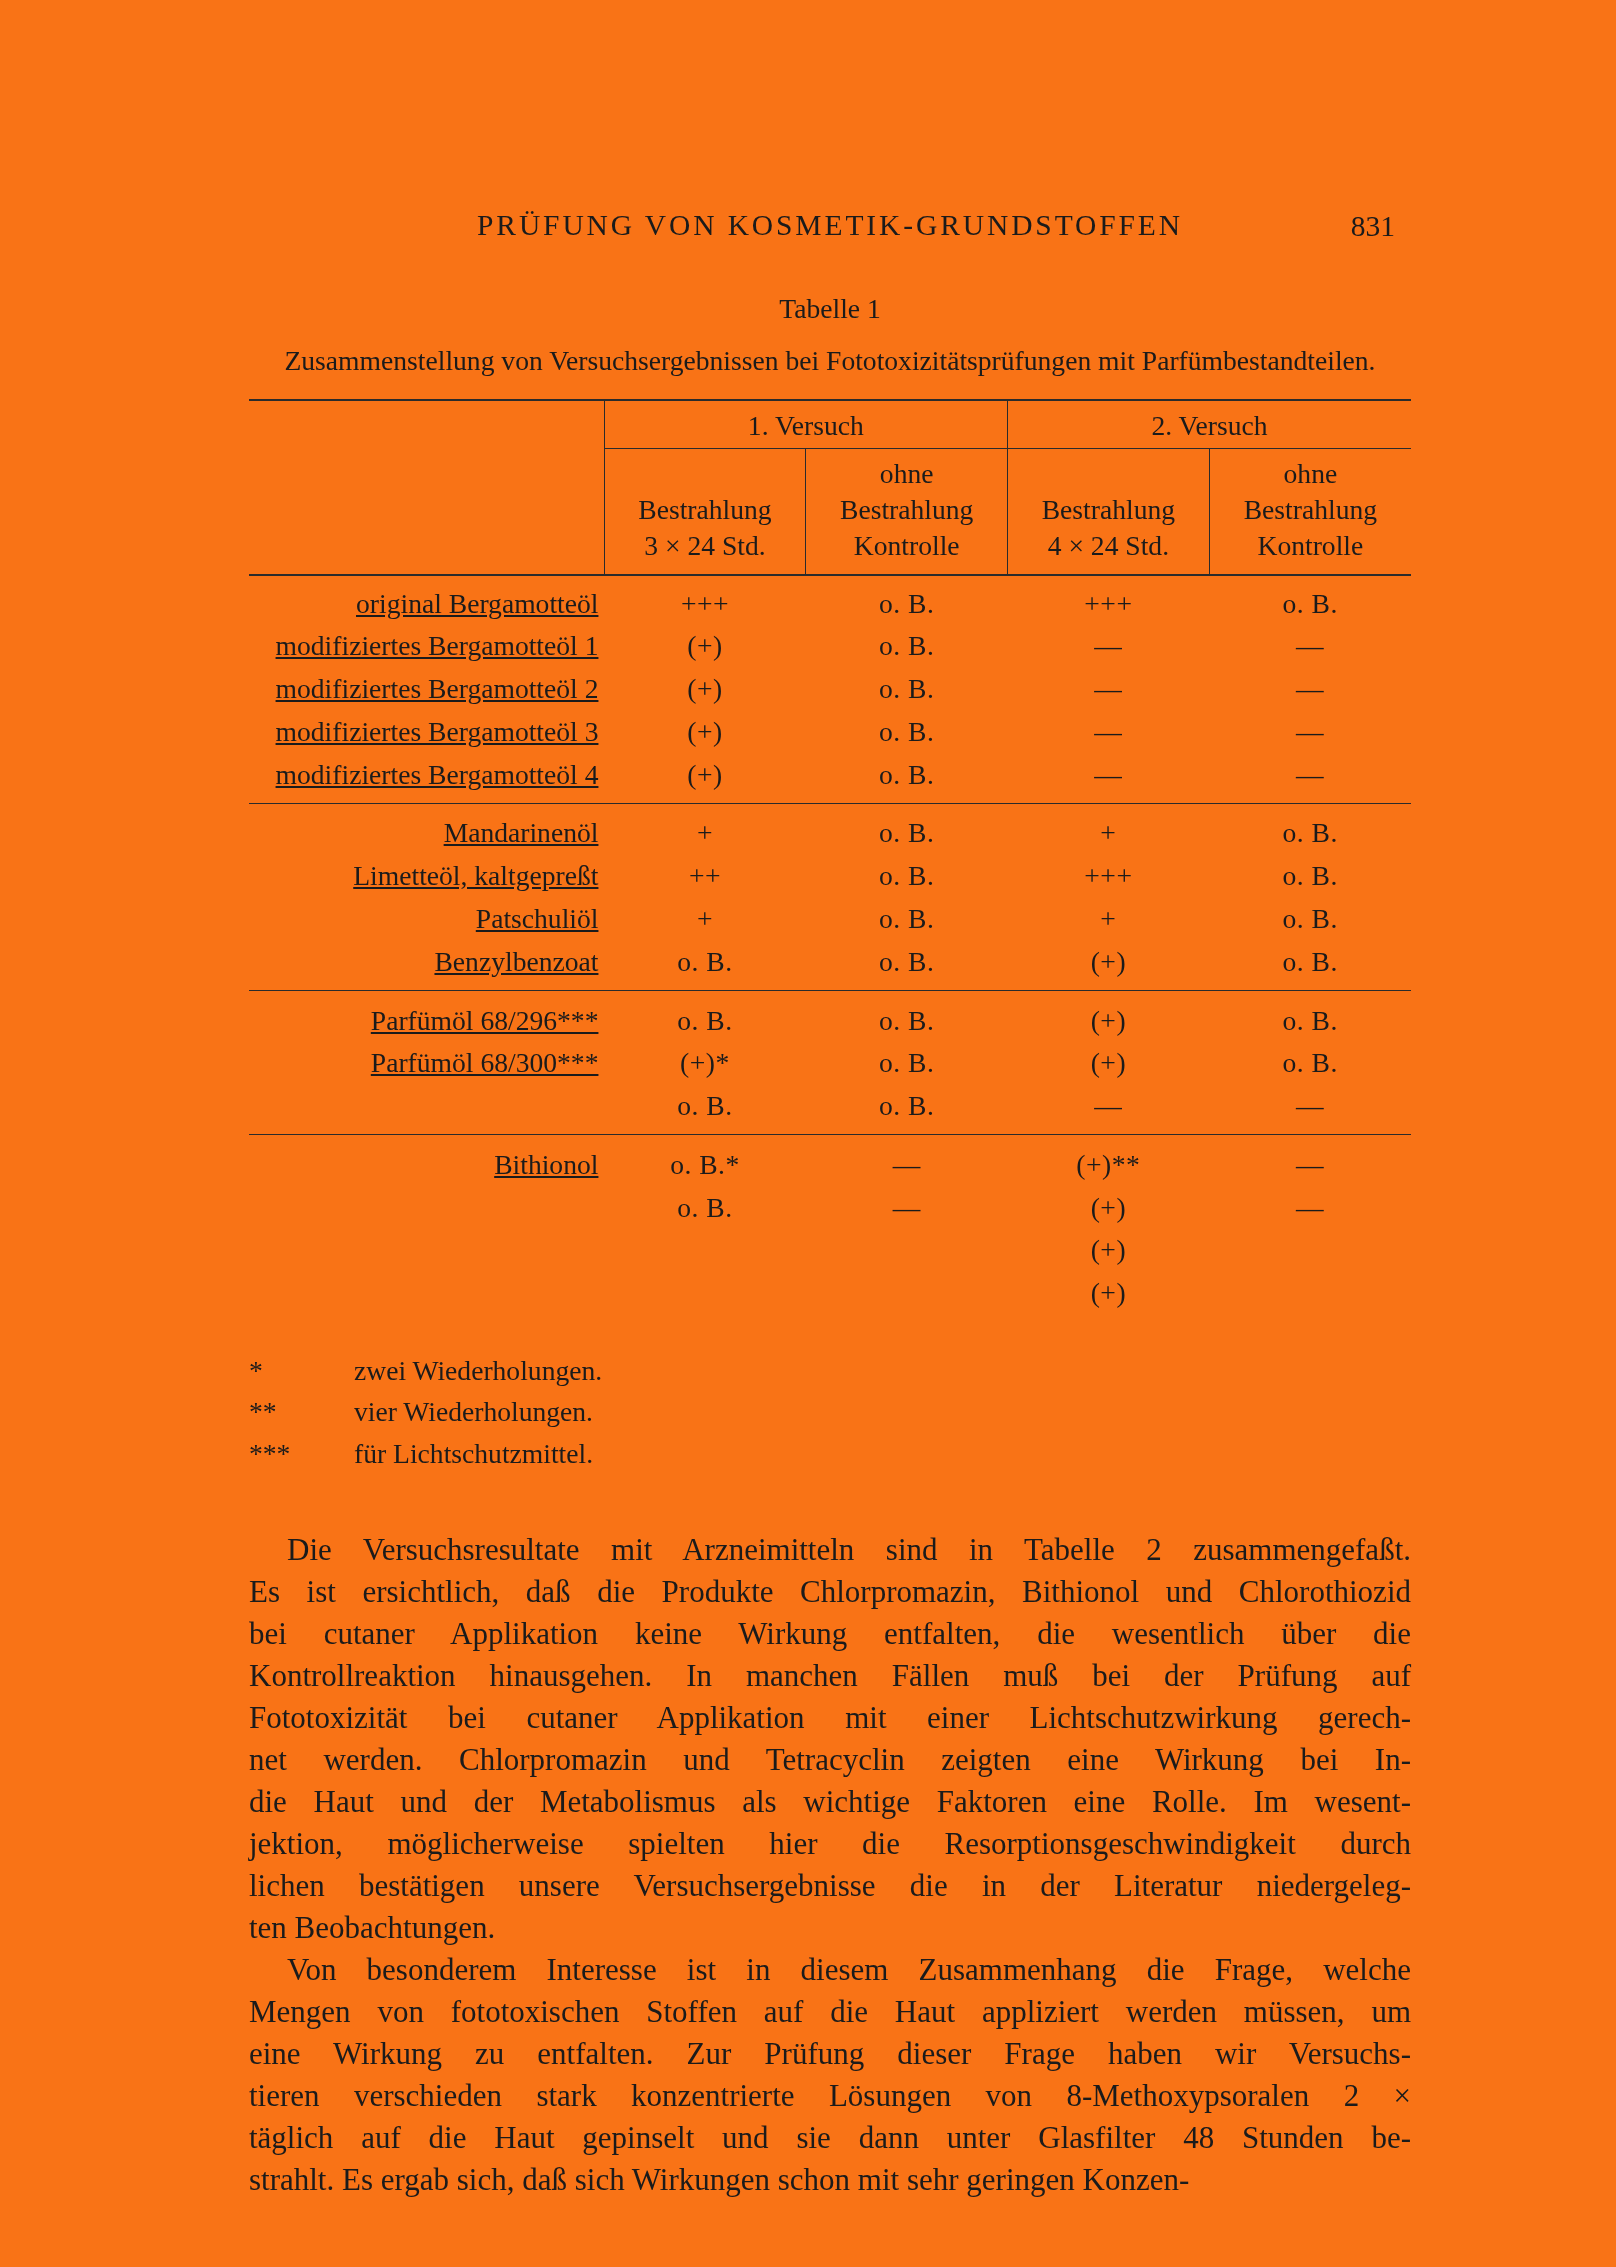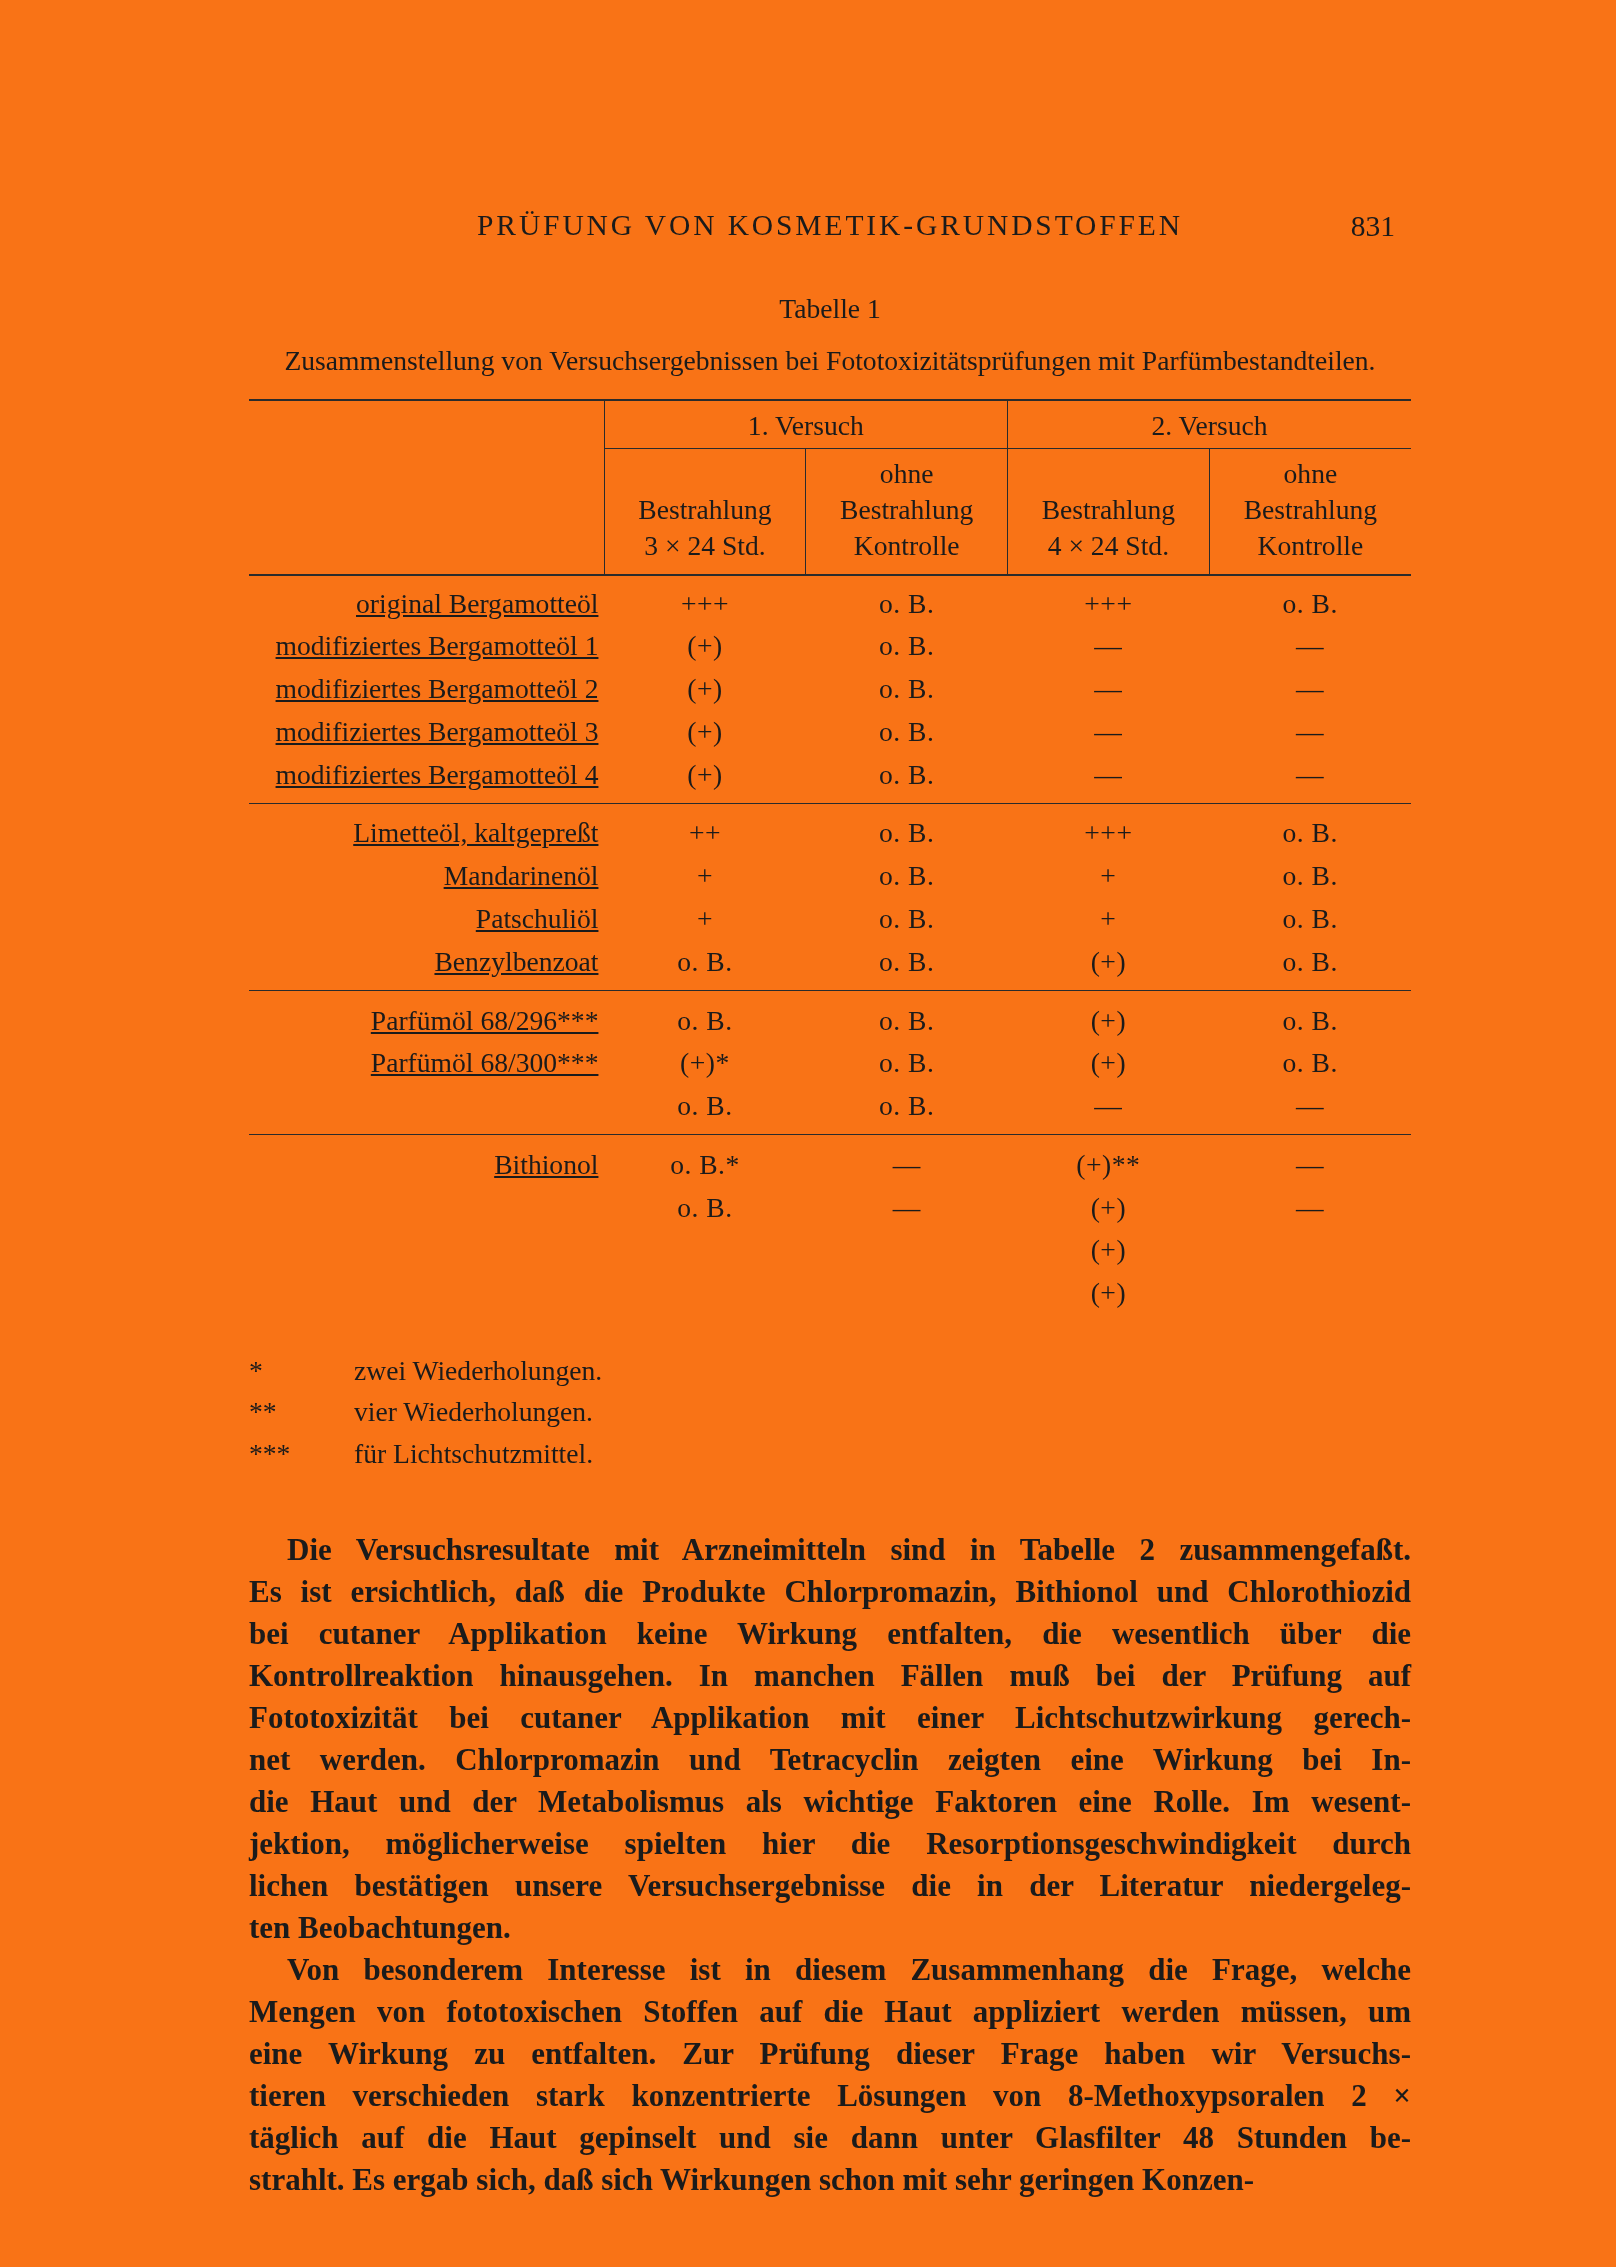--- a/index.html
+++ b/index.html
@@ -51,21 +51,21 @@
   tbody.grp-sep tr:first-child td { border-top:1.9px solid #2b2b2b; padding-top:11.4px; }
   td.rowlabel { text-align:right; padding-left:1.9px;text-decoration:underline; }
   td.val { text-align:center; letter-spacing:0.5px; }
 
   
   .footnotes { margin-top:28.5px; font-size:27.6px; line-height:1.5; }
   .fn { display:flex; }
   .fn .marker { width:105px; flex:none; }
 
   
-  .bodytext { margin-top:55px; font-size:31px; line-height:42px;font-weight:bold; }
+  .bodytext { margin-top:55px; font-size:31px; line-height:42px; }
   .line { text-align:justify; text-align-last:justify; }
   .line.last { text-align-last:left; }
   .line.indent { text-indent:38px; }
 </style>
 </head>
 <body>
 
 <div class="page">
   <div class="content">
 
@@ -138,31 +138,31 @@
           <tr>
             <td class="rowlabel">modifiziertes Bergamotteöl 4</td>
             <td class="val">(+)</td>
             <td class="val">o. B.</td>
             <td class="val">—</td>
             <td class="val">—</td>
           </tr>
         </tbody>
         <tbody class="grp-sep">
           <tr>
+            <td class="rowlabel">Mandarinenöl</td>
+            <td class="val">+</td>
+            <td class="val">o. B.</td>
+            <td class="val">+</td>
+            <td class="val">o. B.</td>
+          </tr>
+          <tr>
             <td class="rowlabel">Limetteöl, kaltgepreßt</td>
             <td class="val">++</td>
             <td class="val">o. B.</td>
             <td class="val">+++</td>
-            <td class="val">o. B.</td>
-          </tr>
-          <tr>
-            <td class="rowlabel">Mandarinenöl</td>
-            <td class="val">+</td>
-            <td class="val">o. B.</td>
-            <td class="val">+</td>
             <td class="val">o. B.</td>
           </tr>
           <tr>
             <td class="rowlabel">Patschuliöl</td>
             <td class="val">+</td>
             <td class="val">o. B.</td>
             <td class="val">+</td>
             <td class="val">o. B.</td>
           </tr>
           <tr>

